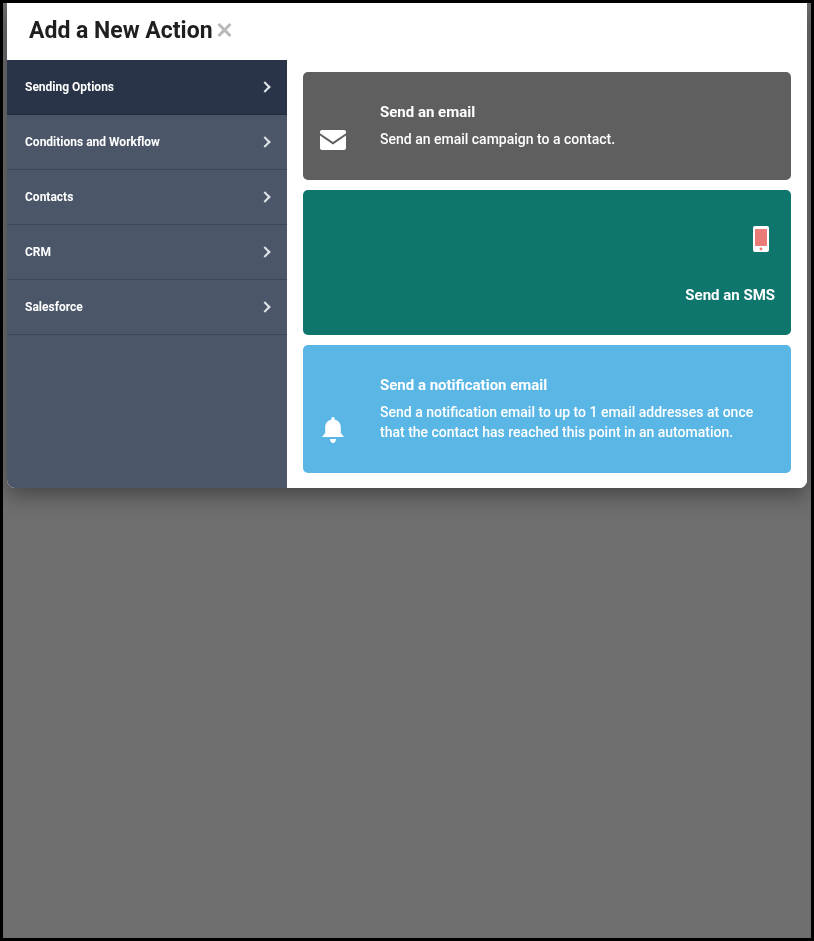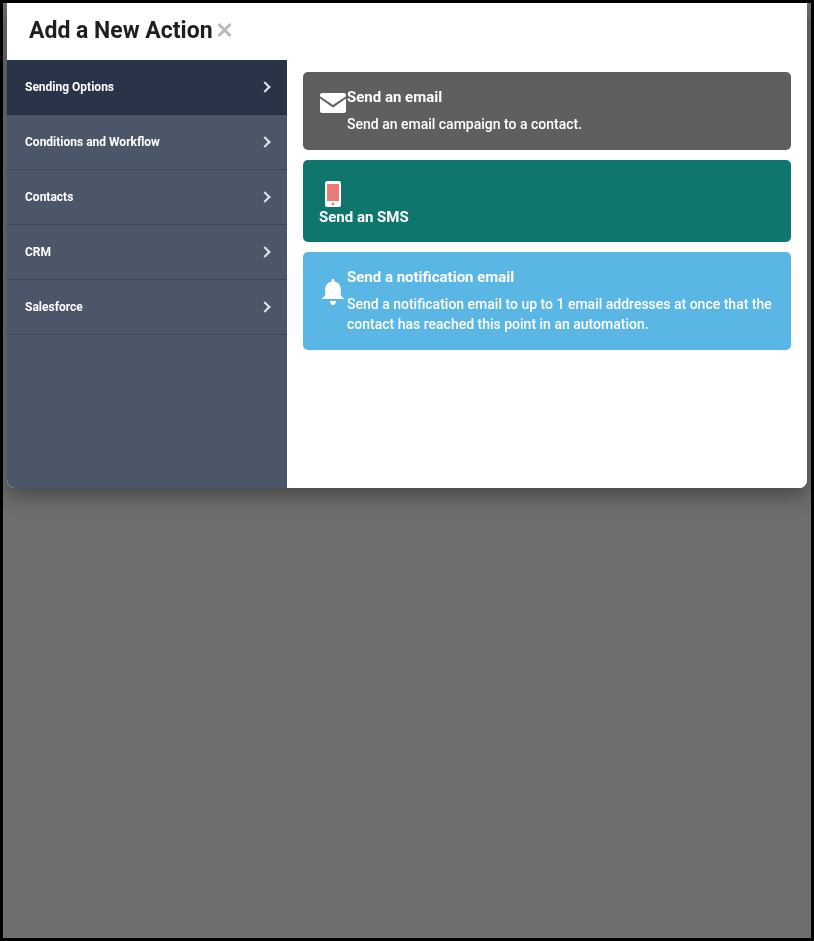--- a/index.html
+++ b/index.html
@@ -83,27 +83,27 @@
       flex-shrink: 0;
     }
     .content {
       flex: 1;
       padding: 12px 16px;
       overflow-y: auto;
       background: #fff;
     }
     .action-card {
       display: flex;
-      align-items: flex-start;
-      padding: 15px 16px;
+      align-items: flex-end;
+      padding: 30px 16px;
       border-radius: 5px;
       margin-bottom: 10px;
       color: #fff;
       cursor: pointer;
-      gap: 0;
+      gap: 33px;
     }
     .action-card .icon-wrap {
       width: 28px;
       display: flex;
       align-items: center;
       justify-content: center;
       padding-top: 6px;
       flex-shrink: 0;
     }
     .action-card .texts { flex: 1; }

